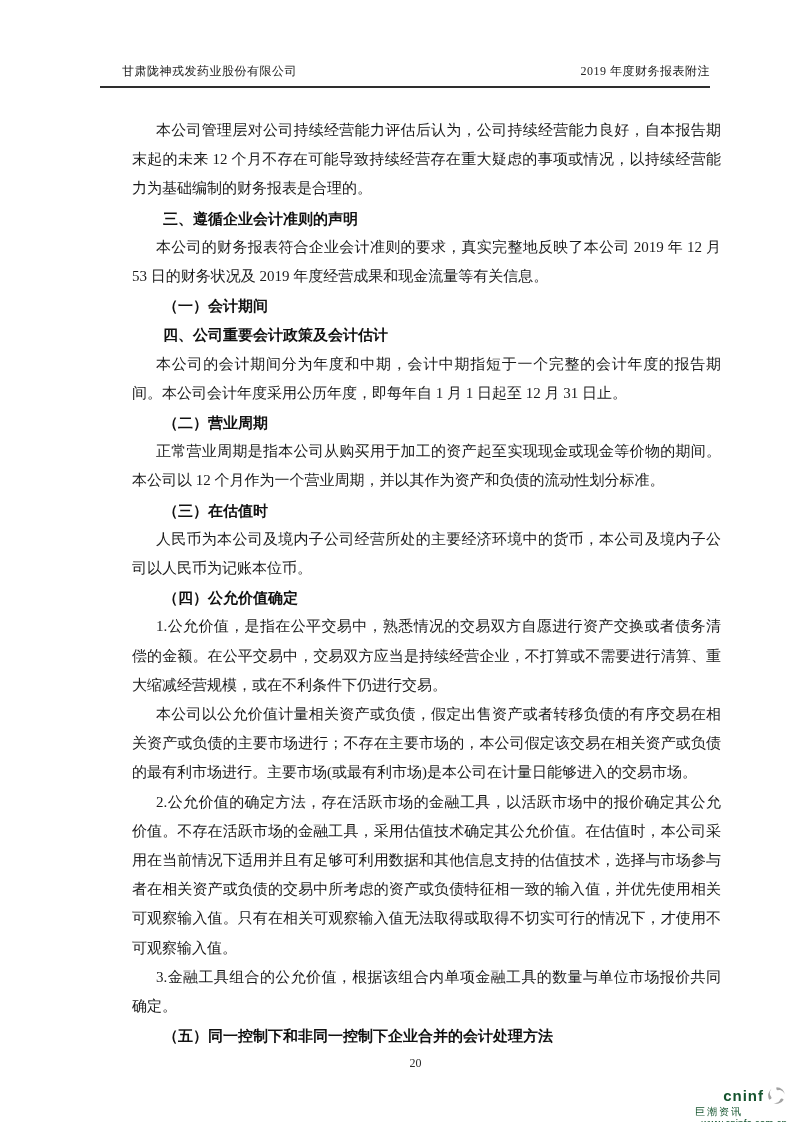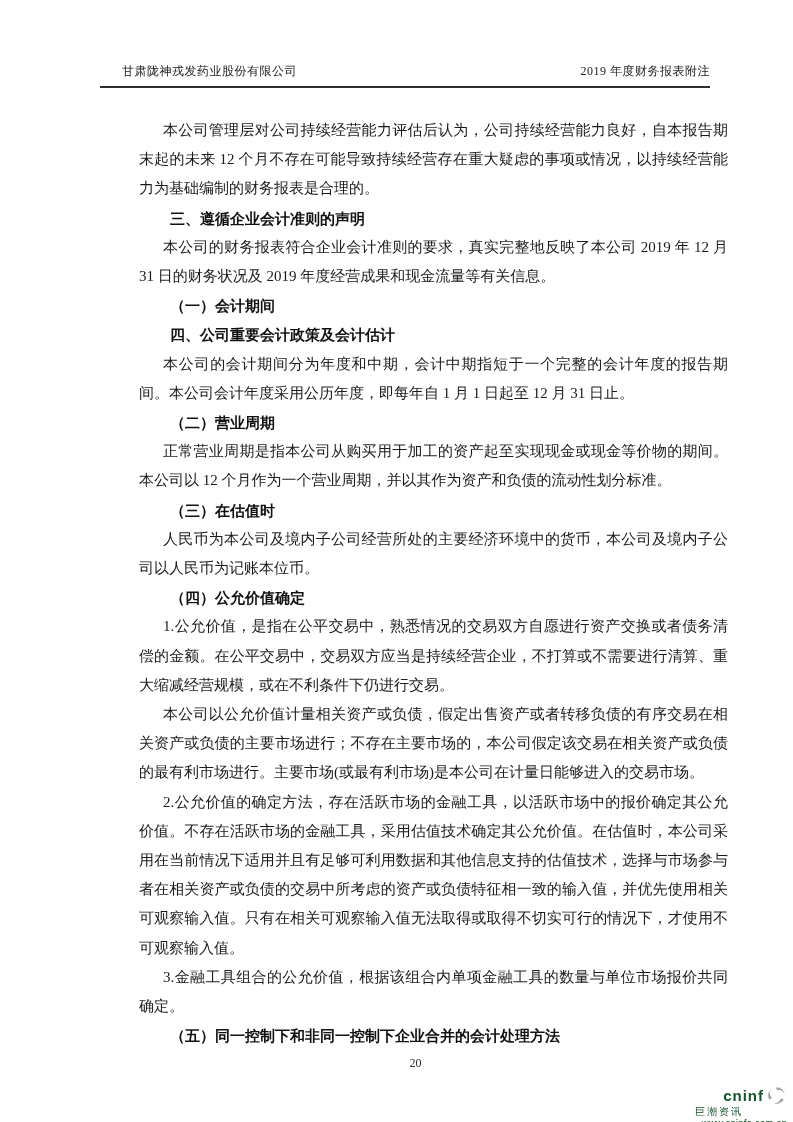--- a/index.html
+++ b/index.html
@@ -22,21 +22,21 @@
     align-items:flex-end;
     padding:0 0 6px 22px;
     border-bottom:2px solid #2e2e2e;
     font-size:12px;
     letter-spacing:0.5px;
     color:#222;
   }
   
   .doc-body {
     position:absolute;
-    left:139px; top:100px;
+    left:132px; top:100px;
     width:589px;
     font-size:15px;
     line-height:29.2px;
     text-align:justify;
   }
   .doc-body p.para {
     text-indent:24px;
   }
   .doc-body h3.heading {
     font-family:Liberation Sans, sans-serif;
@@ -94,21 +94,21 @@
 <div class="page">
 
   <header class="doc-header">
     <span>甘肃陇神戎发药业股份有限公司</span>
     <span>2019 年度财务报表附注</span>
   </header>
 
   <main class="doc-body">
       <p class="para">本公司管理层对公司持续经营能力评估后认为，公司持续经营能力良好，自本报告期末起的未来 12 个月不存在可能导致持续经营存在重大疑虑的事项或情况，以持续经营能力为基础编制的财务报表是合理的。</p>
       <h3 class="heading">三、遵循企业会计准则的声明</h3>
-      <p class="para">本公司的财务报表符合企业会计准则的要求，真实完整地反映了本公司 2019 年 12 月 31 日的财务状况及 2019 年度经营成果和现金流量等有关信息。</p>
+      <p class="para">本公司的财务报表符合企业会计准则的要求，真实完整地反映了本公司 2019 年 12 月 53 日的财务状况及 2019 年度经营成果和现金流量等有关信息。</p>
       <h3 class="heading">（一）会计期间</h3>
       <h3 class="heading">四、公司重要会计政策及会计估计</h3>
       <p class="para">本公司的会计期间分为年度和中期，会计中期指短于一个完整的会计年度的报告期间。本公司会计年度采用公历年度，即每年自 1 月 1 日起至 12 月 31 日止。</p>
       <h3 class="heading">（二）营业周期</h3>
       <p class="para">正常营业周期是指本公司从购买用于加工的资产起至实现现金或现金等价物的期间。本公司以 12 个月作为一个营业周期，并以其作为资产和负债的流动性划分标准。</p>
       <h3 class="heading">（三）在估值时</h3>
       <p class="para">人民币为本公司及境内子公司经营所处的主要经济环境中的货币，本公司及境内子公司以人民币为记账本位币。</p>
       <h3 class="heading">（四）公允价值确定</h3>
       <p class="para">1.公允价值，是指在公平交易中，熟悉情况的交易双方自愿进行资产交换或者债务清偿的金额。在公平交易中，交易双方应当是持续经营企业，不打算或不需要进行清算、重大缩减经营规模，或在不利条件下仍进行交易。</p>
       <p class="para">本公司以公允价值计量相关资产或负债，假定出售资产或者转移负债的有序交易在相关资产或负债的主要市场进行；不存在主要市场的，本公司假定该交易在相关资产或负债的最有利市场进行。主要市场(或最有利市场)是本公司在计量日能够进入的交易市场。</p>

